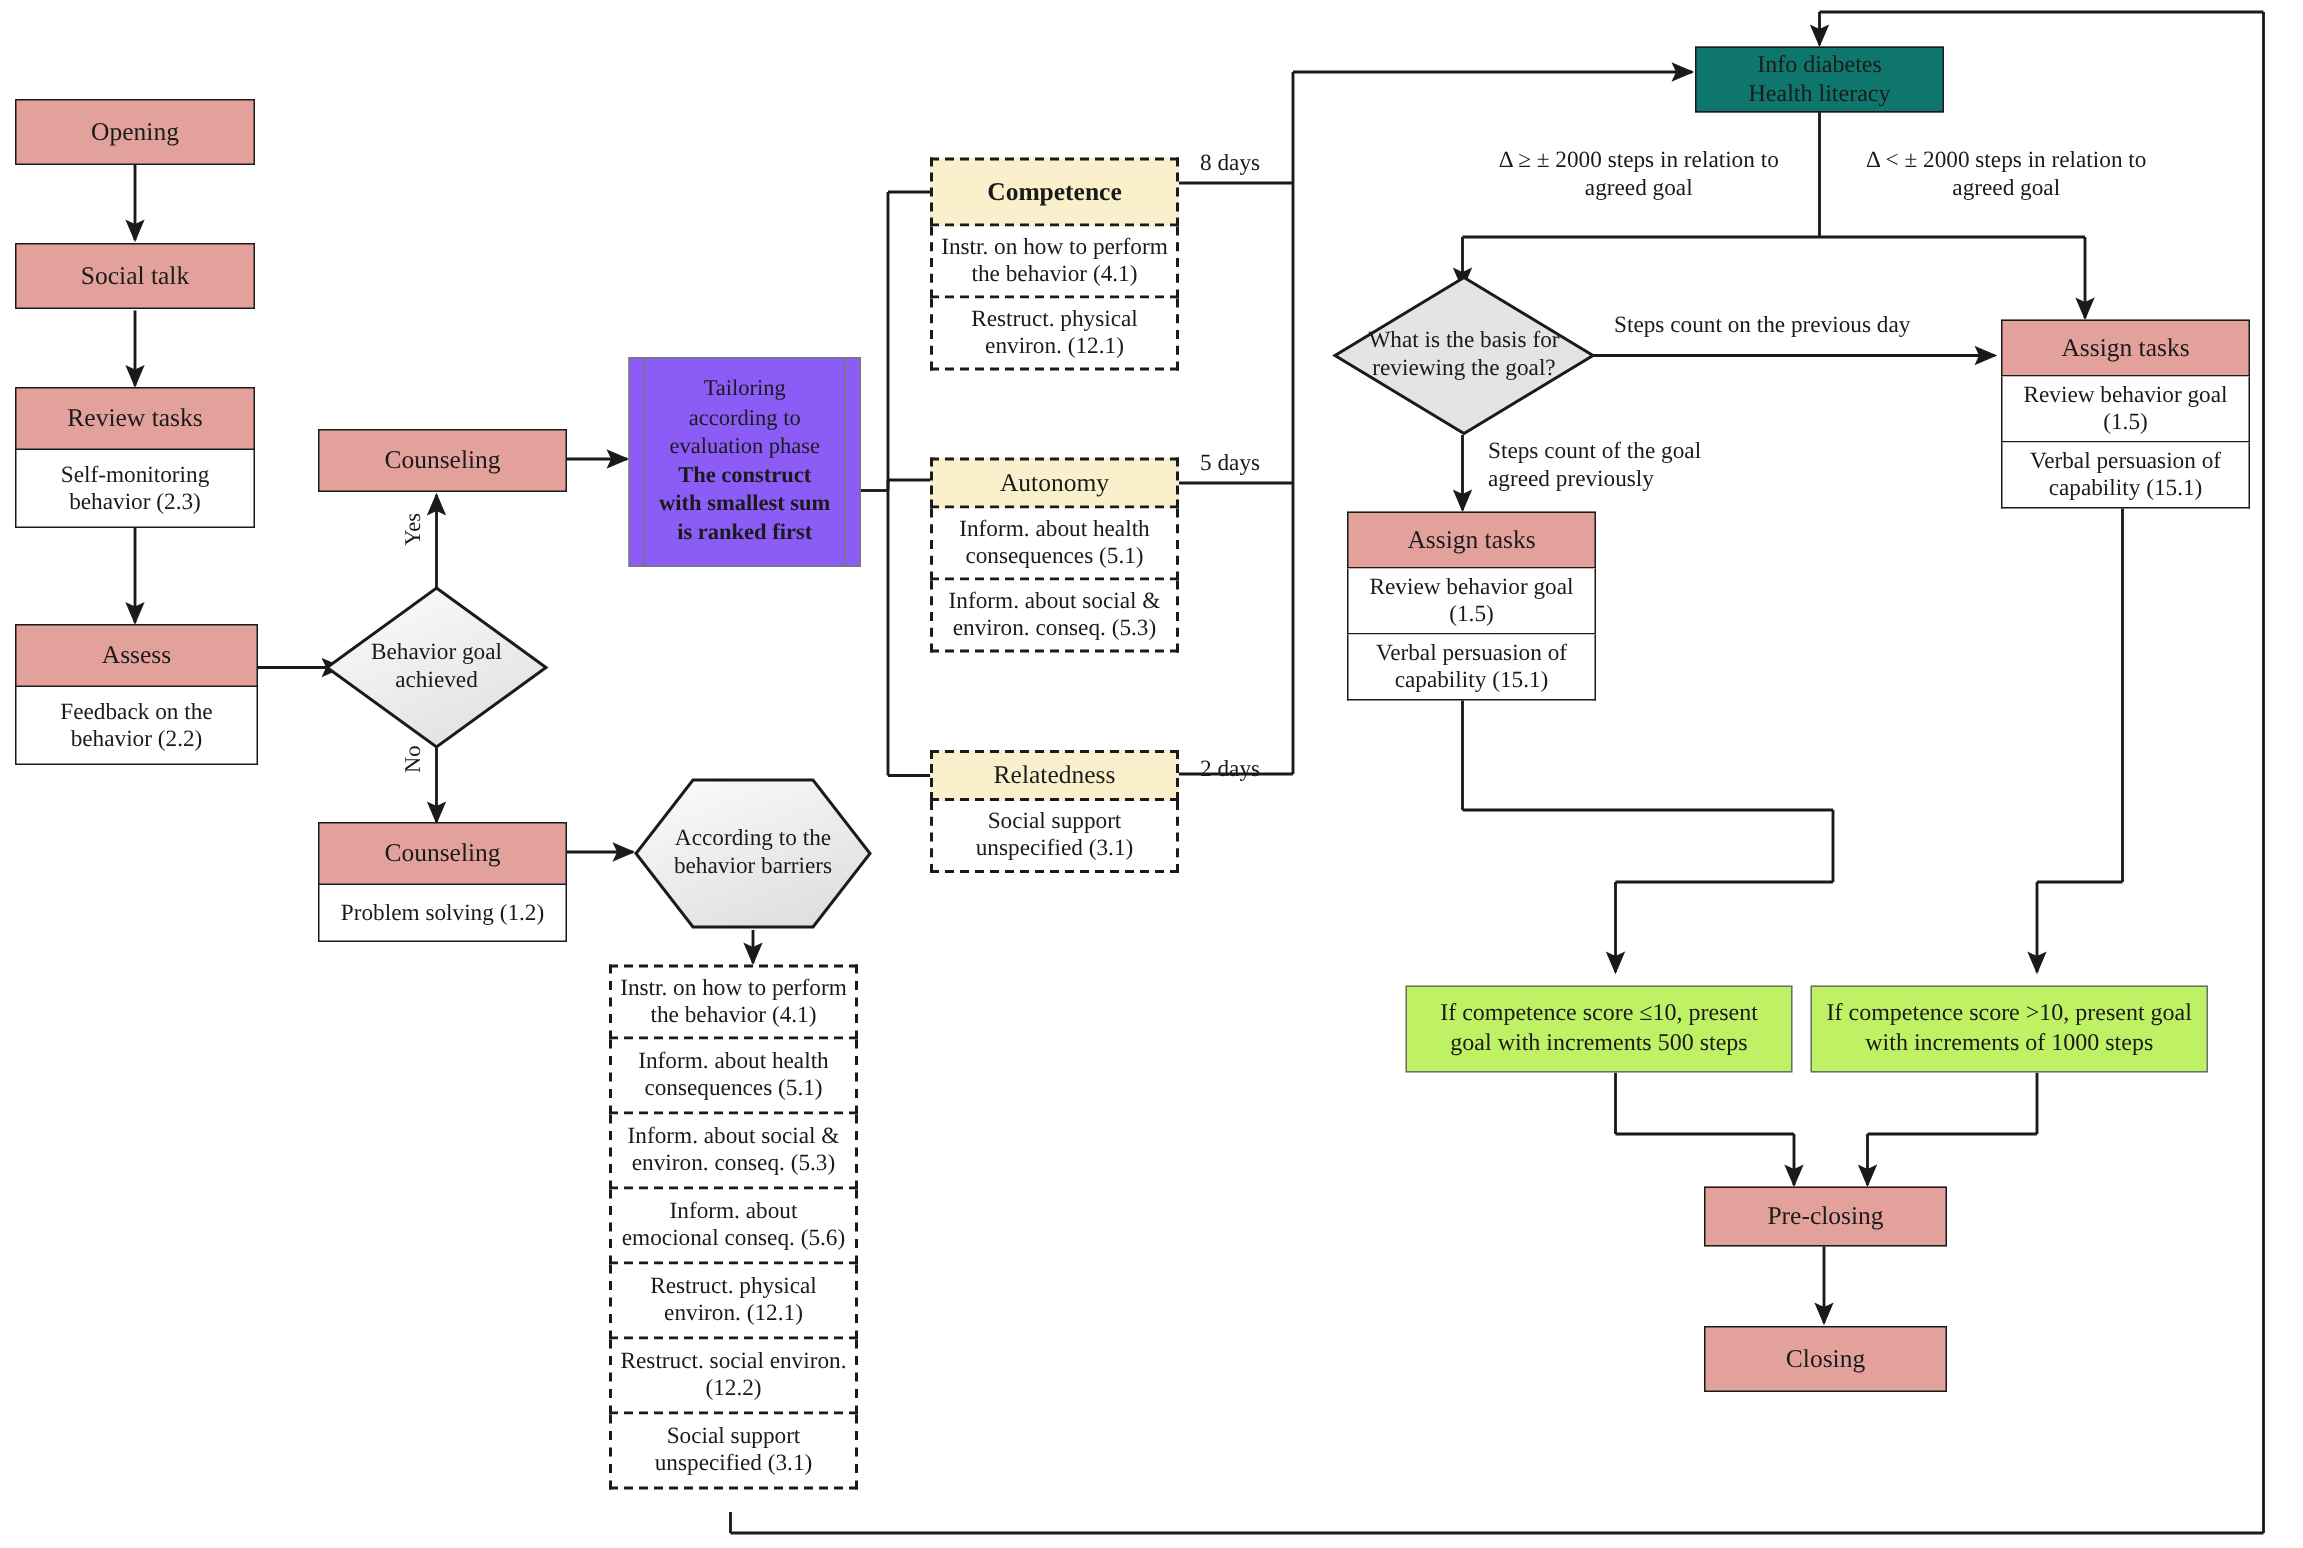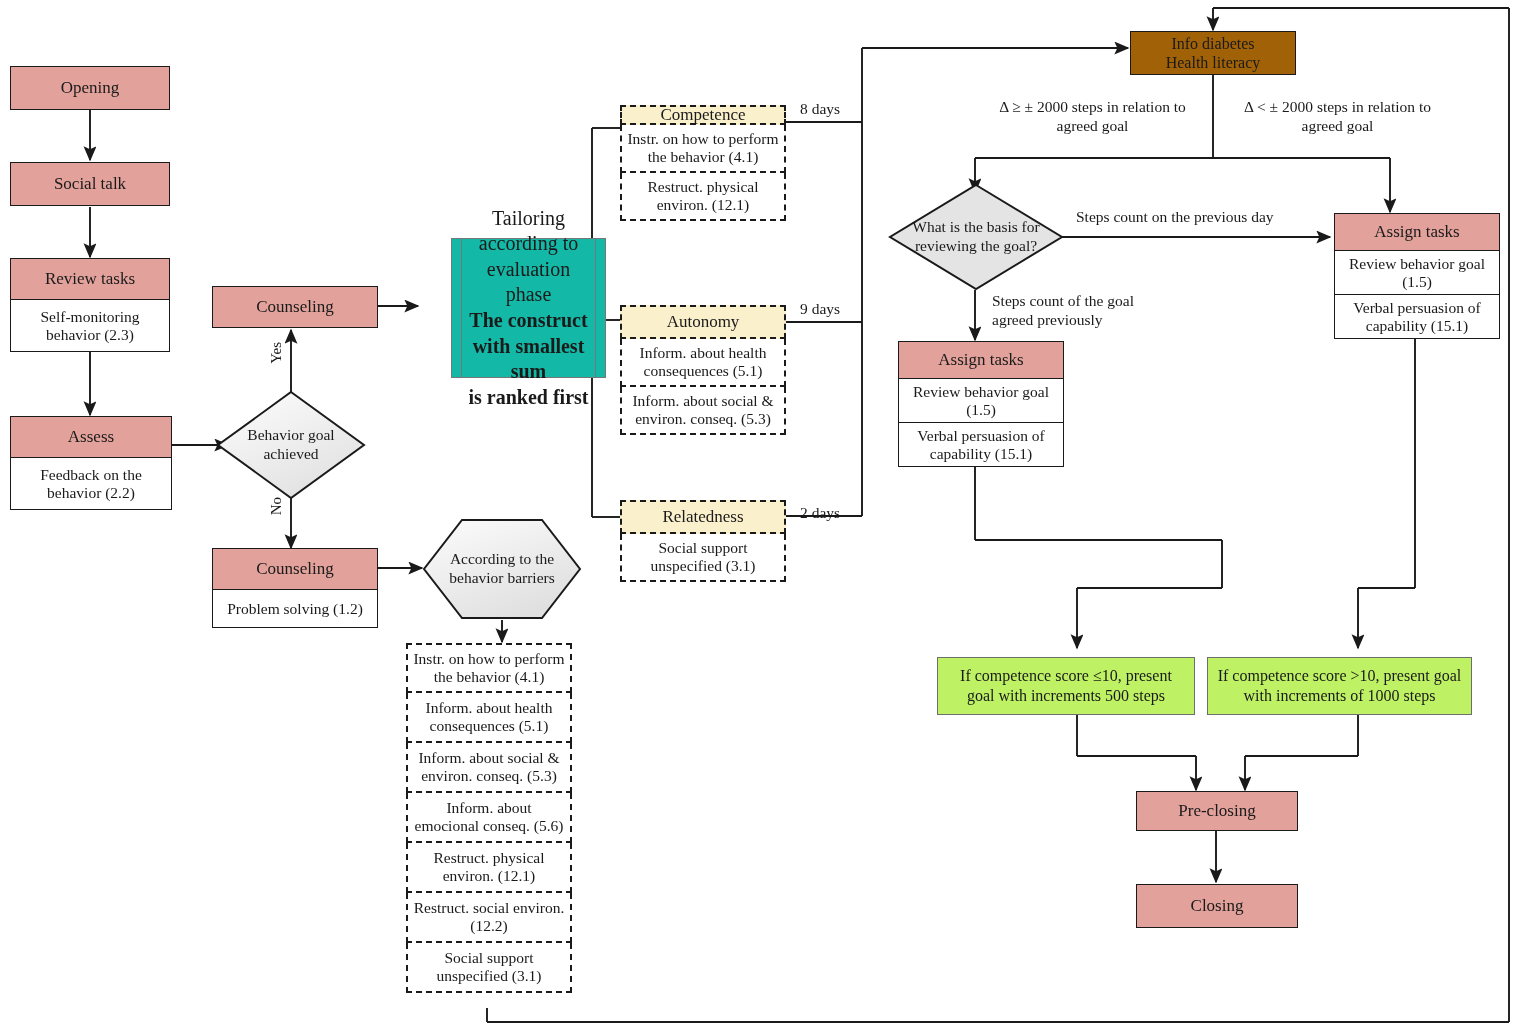--- a/index.html
+++ b/index.html
@@ -89,36 +89,36 @@
 
   .hexwrap { position:absolute; }
   .hexwrap .htext {
     position:absolute; left:0; top:0; width:100%; height:100%;
     display:flex; align-items:center; justify-content:center;
     text-align:center; font-size:15.5px; line-height:1.2; z-index:2;
   }
 
   .graybox {
     position:absolute; box-sizing:border-box;
-    background:#a16207; border:1.6px solid #1a1a1a;
+    background:#0f766e; border:1.6px solid #1a1a1a;
     display:flex; align-items:center; justify-content:center;
     text-align:center; font-size:16px; line-height:1.2;
   }
   .lightbox {
     position:absolute; box-sizing:border-box;
     background:#bef264; border:1.4px solid #6e6e6e;
     display:flex; align-items:center; justify-content:center;
     text-align:center; font-size:16px; line-height:1.22;
     padding: 3px 8px;
   }
   .predef {
     position:absolute; box-sizing:border-box;
-    background:#14b8a6; border:1.4px solid #777;
-    font-size:20px; line-height:1.28;
-    display:flex; align-items:center; justify-content:center; text-align:center;margin-left:32px;
+    background:#8b5cf6; border:1.4px solid #777;
+    font-size:15px; line-height:1.28;
+    display:flex; align-items:center; justify-content:center; text-align:center;
   }
   .predef .bar { position:absolute; top:0; bottom:0; width:0; border-left:1.4px solid #777; }
   .predef .bar.l { left:9px; }
   .predef .bar.r { right:9px; }
   .predef .ptext { position:relative; z-index:2; padding: 0 14px; }
   .predef b { font-weight: bold; }
 
   .edgelabel {
     position:absolute;
     font-size:15.5px;
@@ -321,21 +321,21 @@
       </div>
     <div class="dnode" style="height:50px;">
       <span>Restruct. social environ. (12.2)</span>
       </div>
     <div class="dnode" style="height:50px;">
       <span>Social support unspecified (3.1)</span>
       </div>
   </div>
 
   <div class="dashed-stack" style="left:620px; top:105px; width:166px;">
-    <div class="dnode head" style="height:20px;">
+    <div class="dnode head" style="height:46px;font-weight:bold;">
       <span>Competence</span>
       </div>
     <div class="dnode" style="height:48px;">
       <span>Instr. on how to perform the behavior (4.1)</span>
       </div>
     <div class="dnode" style="height:48px;">
       <span>Restruct. physical environ. (12.1)</span>
       </div>
   </div>
   <div class="edgelabel" style="left:800px; top:100px;">8 days</div>
@@ -344,21 +344,21 @@
     <div class="dnode head" style="height:34px;">
       <span>Autonomy</span>
       </div>
     <div class="dnode" style="height:48px;">
       <span>Inform. about health consequences (5.1)</span>
       </div>
     <div class="dnode" style="height:48px;">
       <span>Inform. about social &amp; environ. conseq. (5.3)</span>
       </div>
   </div>
-  <div class="edgelabel" style="left:800px; top:300px;">9 days</div>
+  <div class="edgelabel" style="left:800px; top:300px;">5 days</div>
 
   <div class="dashed-stack" style="left:620px; top:500px; width:166px;">
     <div class="dnode head" style="height:34px;">
       <span>Relatedness</span>
       </div>
     <div class="dnode" style="height:48px;">
       <span>Social support unspecified (3.1)</span>
       </div>
   </div>
   <div class="edgelabel" style="left:800px; top:504px;">2 days</div>

